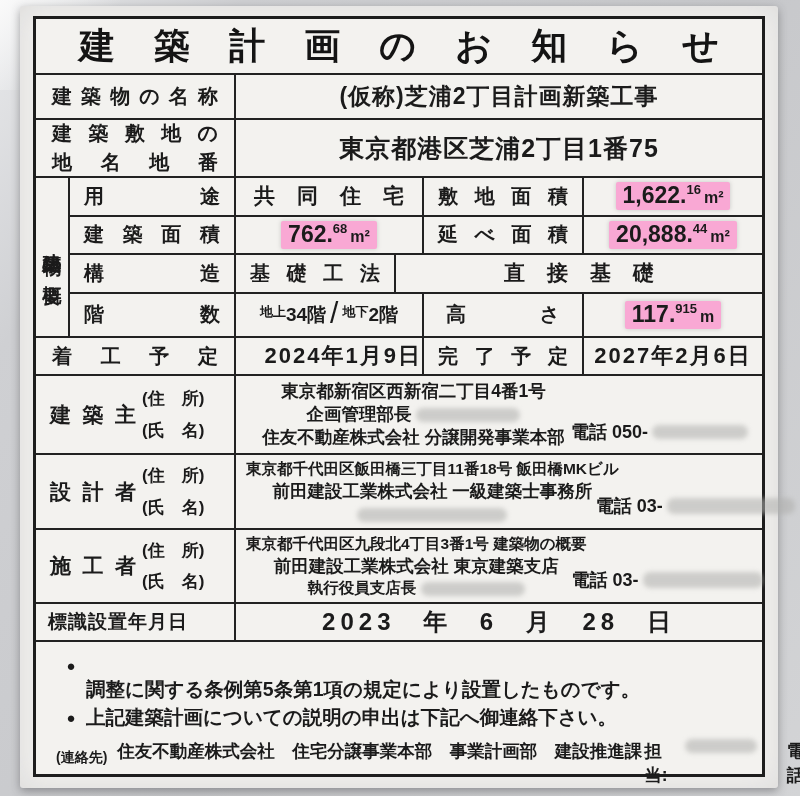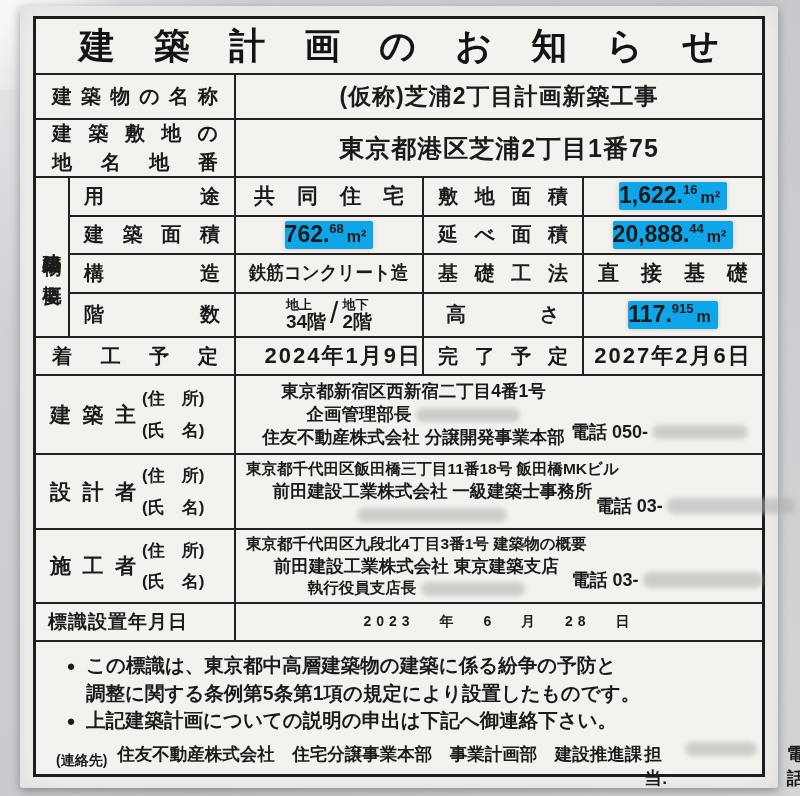--- a/index.html
+++ b/index.html
@@ -65,30 +65,30 @@
   .ov-row { display: flex; border-bottom: 2px solid #222; flex: 1 1 auto; }
   .ov-row:last-child { border-bottom: none; }
   .ov-label { flex: 0 0 166px; padding: 0 14px; font-size: 20px; font-weight: 600; }
   .ov-val1 { flex: 0 0 188px; justify-content: center; }
   .ov-label2 { flex: 0 0 160px; padding: 0 14px; font-size: 20px; font-weight: 600; }
   .ov-val2 { flex: 1 1 auto; justify-content: center; }
   .sp-150 { width: 150px; margin: 0 auto; font-size: 21px; font-weight: 600; }
   .struct-value { font-size: 19px; font-weight: 600; transform: scaleX(.92); white-space: nowrap; }
 
   .num-patch {
-    background: #0ea5e9; padding: 1px 7px 2px 0; border-radius: 2px;
+    background: #f9a8d4; padding: 1px 7px 2px 7px; border-radius: 2px;
     box-shadow: 0 0 4px rgba(120,120,120,.35);
     font-size: 23px; font-weight: 600; white-space: nowrap; line-height: 1.1;
   }
   .num-patch sup { font-size: 13px; font-weight: 600; }
   .num-unit { font-size: 16px; margin-left: 3px; font-weight: 600; }
 
   
   .floors { display: flex; align-items: center; gap: 4px; }
-  .fstack { display: inline-flex; flex-direction: column; line-height: 1.05; }
+  .fstack { display: inline-flex; flex-direction: row; line-height: 1.05; }
   .fstack .sm { font-size: 13px; font-weight: 600; align-self: flex-start; }
   .fstack .num { font-size: 19px; font-weight: 600; align-self: flex-end; }
   .fslash { font-size: 30px; font-weight: 400; transform: translateY(-2px); }
 
   
   .sched-row { flex: 0 0 38px; }
   .date-value { font-size: 22px; font-weight: 600; letter-spacing: 2px; white-space: nowrap; }
 
   
   .party-row { flex: 0 0 73px; }
@@ -112,21 +112,21 @@
 
   
   .smudge {
     display: inline-block; height: 14px; border-radius: 7px;
     background: #aeaeac; opacity: .55; filter: blur(2.5px); vertical-align: middle;
   }
 
   
   .install-row { flex: 0 0 38px; }
   .install-label { font-size: 19px; font-weight: 600; letter-spacing: 1px; }
-  .install-value { font-size: 14px; font-weight: 600; letter-spacing: 5px; word-spacing: 16px; }
+  .install-value { font-size: 24px; font-weight: 600; letter-spacing: 5px; word-spacing: 16px; }
 
   
   .notice { flex: 1 1 auto; padding: 10px 14px 6px 20px; display: flex; flex-direction: column; }
   .bullet-line { display: flex; font-size: 19.5px; font-weight: 600; line-height: 1.4; }
   .bullet-glyph { flex: 0 0 30px; text-align: center; font-size: 15px; padding-top: 3px; }
   .bullet-cont { padding-left: 30px; font-size: 19.5px; font-weight: 600; line-height: 1.4; }
   .contact { display: flex; margin-top: 8px; gap: 10px; }
   .contact-label { font-size: 14px; font-weight: 600; padding-top: 10px; flex: 0 0 auto; }
   .contact-body { flex: 1 1 auto; display: flex; flex-direction: row; gap: 2px; }
   .contact-l1 { font-size: 17.5px; font-weight: 600; white-space: nowrap; }
@@ -249,23 +249,20 @@
           </div>
         </div>
 
         <div class="ov-row">
           <div class="cell ov-label rb">
             <span class="w-full spread">
                 <span>構</span>
                 <span>造</span>
               </span>
           </div>
-          <div class="cell ov-val1 rb">
-            <span class="struct-value">鉄筋コンクリート造</span>
-          </div>
           <div class="cell ov-label2 rb">
             <span class="w-full spread">
                 <span>基</span>
                 <span>礎</span>
                 <span>工</span>
                 <span>法</span>
               </span>
           </div>
           <div class="cell ov-val2">
             <span class="sp-150 spread">
@@ -410,21 +407,20 @@
         <span class="install-label w-full">標識設置年月日</span>
       </div>
       <div class="cell value">
         <span class="install-value">2023 年 6 月 28 日</span>
       </div>
     </div>
 
     <div class="notice">
       <div class="bullet-line">
         <span class="bullet-glyph">●</span>
-        <span>この標識は、東京都中高層建築物の建築に係る紛争の予防と</span>
       </div>
       <div class="bullet-cont">調整に関する条例第5条第1項の規定により設置したものです。</div>
       <div class="bullet-line">
         <span class="bullet-glyph">●</span>
         <span>上記建築計画についての説明の申出は下記へ御連絡下さい。</span>
       </div>
       <div class="contact">
         <span class="contact-label">(連絡先)</span>
         <span class="contact-body">
           <span class="contact-l1">住友不動産株式会社　住宅分譲事業本部　事業計画部　建設推進課</span>

